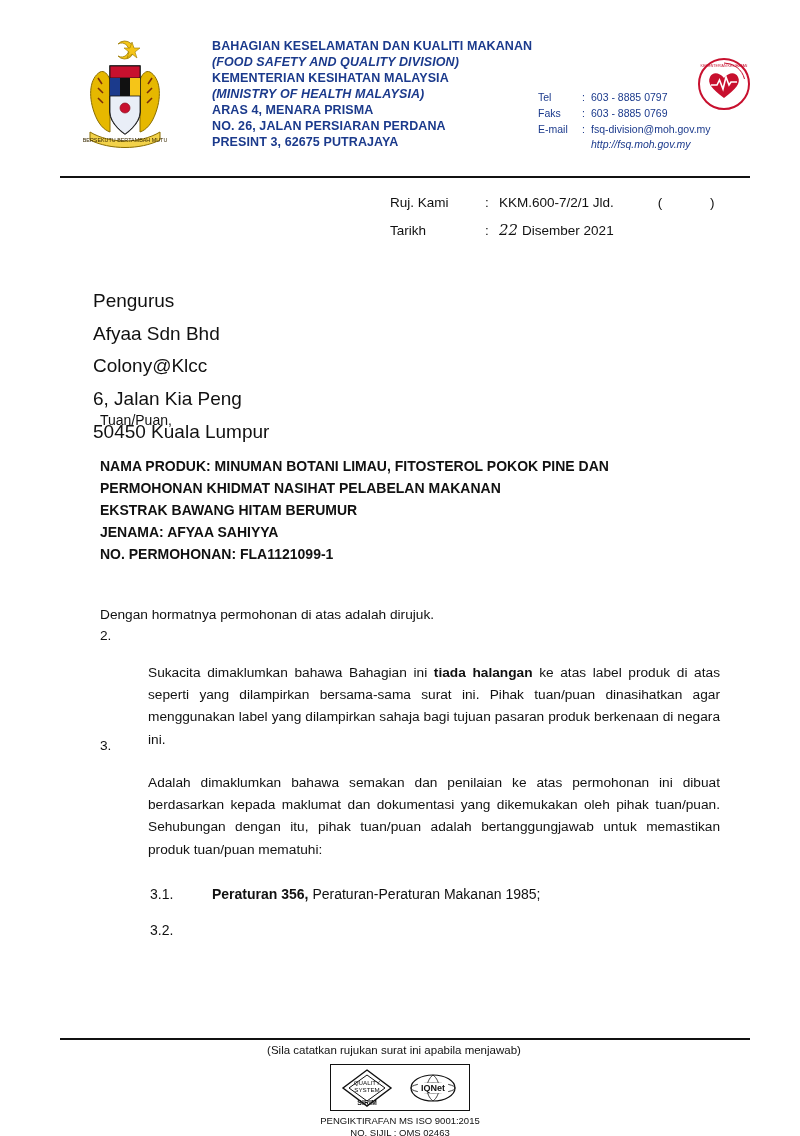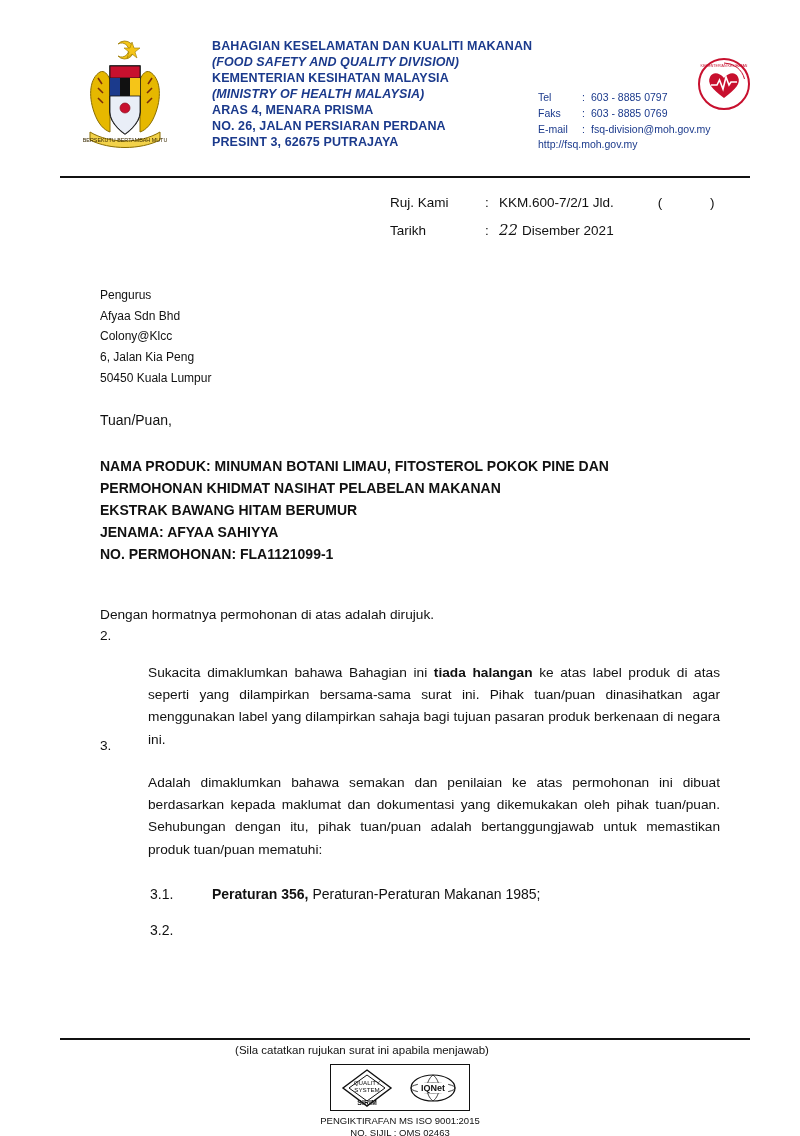--- a/index.html
+++ b/index.html
@@ -64,20 +64,22 @@
     width: 215px;
     font-size: 10.5px;
     color: #1b3a8c;
     line-height: 1.5;
   }
   .contact-row { display: flex; }
   .contact-label { width: 44px; flex: none; }
   .contact-sep { width: 9px; flex: none; }
   .contact-val { flex: 1; }
   .contact-url {
+    margin-left: 53px;
+    font-style: italic;
   }
 
   .heart-logo {
     position: absolute;
     right: 0px;
     top: 28px;
     width: 52px;
     height: 52px;
   }
 
@@ -110,23 +112,23 @@
   .handwrite {
     font-family: "DejaVu Serif", serif;
     font-style: italic;
     font-size: 15px;
     padding-right: 4px;
   }
 
   
   .address {
     position: absolute;
-    left: 100px;
+    left: 93px;
     top: 285px;
-    font-size: 12px;
+    font-size: 19px;
     line-height: 1.72;
   }
 
   .salutation {
     position: absolute;
     left: 100px;
     top: 412px;
     font-size: 14px;
   }
 
@@ -186,20 +188,21 @@
   b, .bold { font-weight: bold; }
 
   
   .footer-note {
     position: absolute;
     left: 0;
     top: 1044px;
     width: 724px;
     text-align: center;
     font-size: 11.5px;
+    padding-left: 32px;
   }
 
   .cert-wrap {
     position: absolute;
     left: 0;
     top: 1064px;
     width: 800px;
     text-align: center;
   }
   .cert-box {

